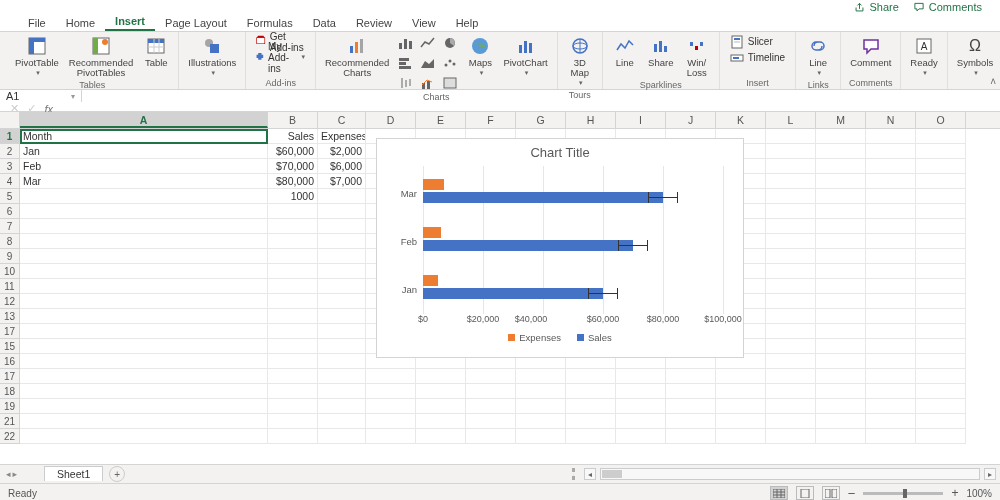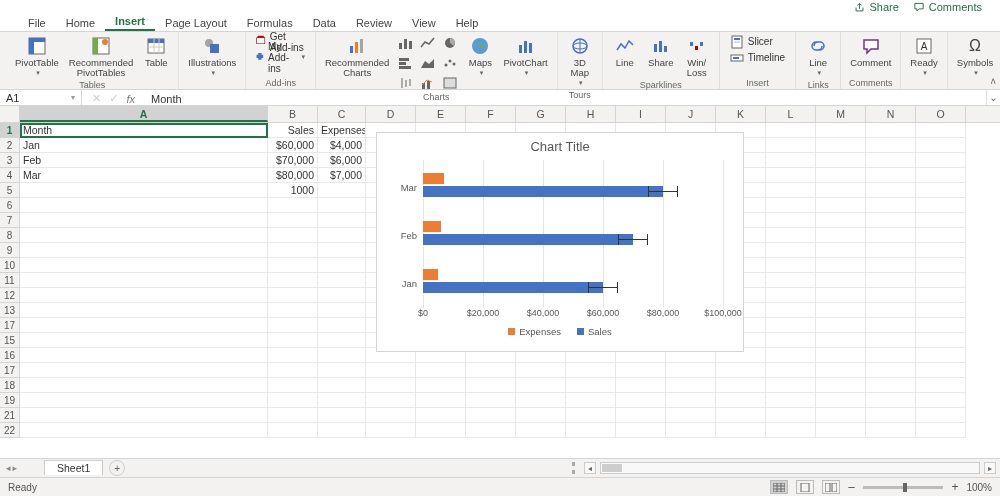--- a/index.html
+++ b/index.html
@@ -17,21 +17,21 @@
   .rb-btn { display:flex; flex-direction:column; align-items:center; justify-content:flex-start; width:auto; min-width:32px; padding:2px 3px; font-size:9.5px; color:#444; text-align:center; gap:2px; }
   .rb-btn .lbl { line-height:1.05; font-size:9.5px; }
   .rb-ico { width:20px; height:20px; display:flex; align-items:center; justify-content:center; font-size:14px; }
   .rb-ico svg { width:20px;height:20px; }
   .mini-row { display:flex; flex-direction:column; gap:1px; }
   .mini-btn { display:flex; align-items:center; gap:4px; font-size:10px; padding:0 4px; height:15px; color:#333;}
   .mini-ico { width:14px; height:14px; display:inline-block; }
   .chart-grid { display:grid; grid-template-columns:repeat(3,20px); grid-auto-rows:18px; gap:2px; }
   .chart-grid div { width:20px;height:18px; display:flex;align-items:center;justify-content:center; }
   .collapse { position:absolute; right:4px; bottom:2px; font-size:10px; color:#666; }
-  .fx-bar { height:16px; border-bottom:1px solid #d4d4d4; display:flex; align-items:flex-end; }
+  .fx-bar { height:22px; border-bottom:1px solid #d4d4d4; display:flex; align-items:flex-start;flex-direction:column; }
   .name-box { width:82px; height:100%; border-right:1px solid #d4d4d4; padding:0 6px; display:flex; align-items:center; font-size:11px; justify-content:space-between;}
   .fx-ctrls { display:flex; align-items:center; gap:8px; padding:0 10px; color:#999; font-size:11px;}
   .fx-ctrls .fx { font-style:italic; color:#777; font-size:11px;}
   .fx-input { flex:1; padding:0 6px; font-size:11px; }
   .fx-exp { width:14px; text-align:center; color:#666; font-size:10px; border-left:1px solid #e1dfdd; height:100%; display:flex;align-items:center;justify-content:center;}
   .sheet-area { position:relative; height: 352px; overflow:hidden; background:#fff; }
   .col-headers { display:flex; height:17px; background:#f3f2f1; border-bottom:1px solid #d4d4d4; }
   .corner { width:20px; border-right:1px solid #d4d4d4; background:#f3f2f1; }
   .col-h { border-right:1px solid #d4d4d4; text-align:center; font-size:10.5px; color:#555; line-height:17px; }
   .col-h.selA { background:#d2d2d2; border-bottom:2px solid #217346; color:#217346; font-weight:600;}
@@ -453,21 +453,21 @@
         <div class="cell" style="width: 50px;"></div>
         <div class="cell" style="width: 50px;"></div>
         <div class="cell" style="width: 50px;"></div>
         <div class="cell" style="width: 50px;"></div>
         <div class="cell" style="width: 50px;"></div>
       </div>
       <div class="row">
         <div class="row-h">2</div>
         <div class="cell" style="width: 248px;">Jan</div>
         <div class="cell r" style="width: 50px;">$60,000</div>
-        <div class="cell r" style="width: 48px;">$4,000</div>
+        <div class="cell r" style="width: 48px;">$2,000</div>
         <div class="cell" style="width: 50px;"></div>
         <div class="cell" style="width: 50px;"></div>
         <div class="cell" style="width: 50px;"></div>
         <div class="cell" style="width: 50px;"></div>
         <div class="cell" style="width: 50px;"></div>
         <div class="cell" style="width: 50px;"></div>
         <div class="cell" style="width: 50px;"></div>
         <div class="cell" style="width: 50px;"></div>
         <div class="cell" style="width: 50px;"></div>
         <div class="cell" style="width: 50px;"></div>
@@ -842,21 +842,21 @@
         <div class="bar-group" style="top: 106px; left: 0px; width: 300px;">
           <div class="cat-lbl">Jan</div>
           <div class="bar exp" style="width: 15px; left: 0px;"></div>
           <div class="bar sales" style="width: 180px; left: 0px;"></div>
           <div class="err" style="left: 165px; width: 30px; top: 16px;"></div>
         </div>
       </div>
     <div class="x-axis" id="xaxis">
         <div class="x-tick" style="left: 0px;">$0</div>
         <div class="x-tick" style="left: 60px;">$20,000</div>
-        <div class="x-tick" style="left: 120px;">$40,000</div>
+        <div class="x-tick" style="left: 108px;">$40,000</div>
         <div class="x-tick" style="left: 180px;">$60,000</div>
         <div class="x-tick" style="left: 240px;">$80,000</div>
         <div class="x-tick" style="left: 300px;">$100,000</div>
       </div>
     <div class="legend">
       <span><span class="lg-sw" style="background:#ED7D31"></span><span>Expenses</span></span>
       <span><span class="lg-sw" style="background:#4472C4"></span><span>Sales</span></span>
     </div>
   </div>
 </div>

